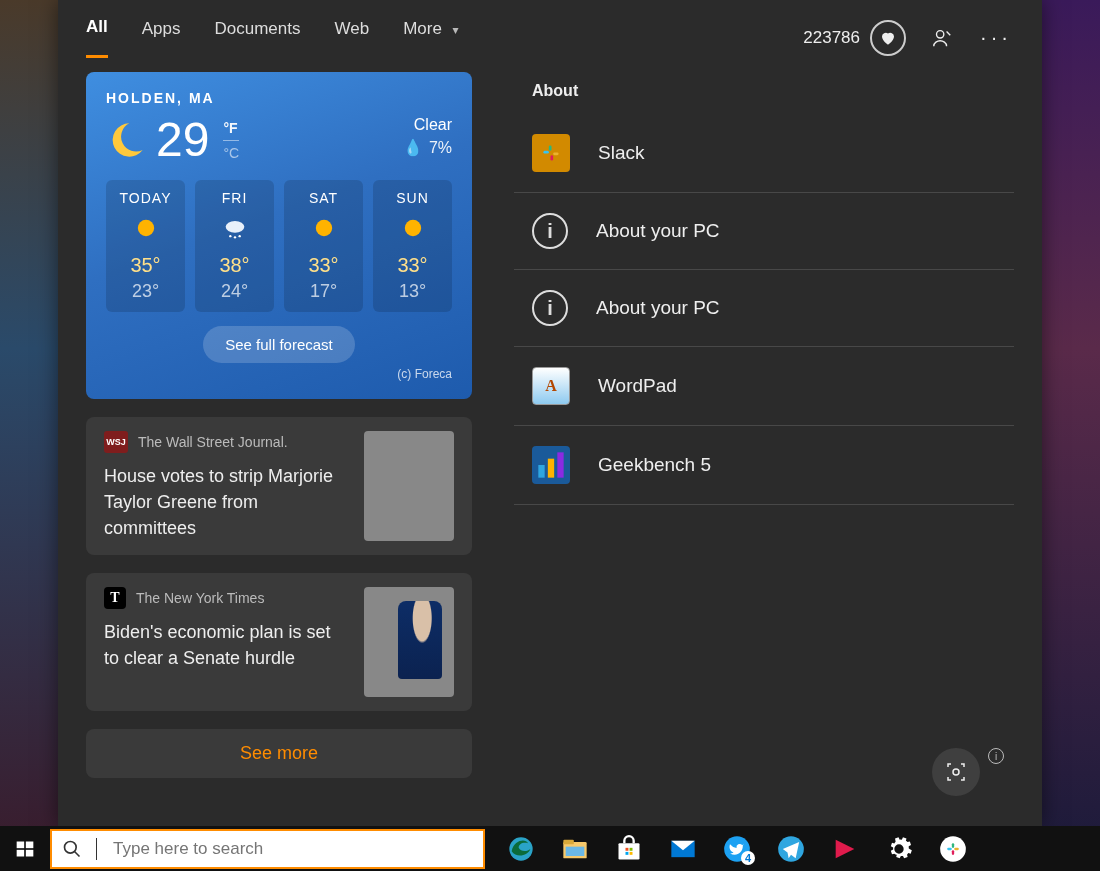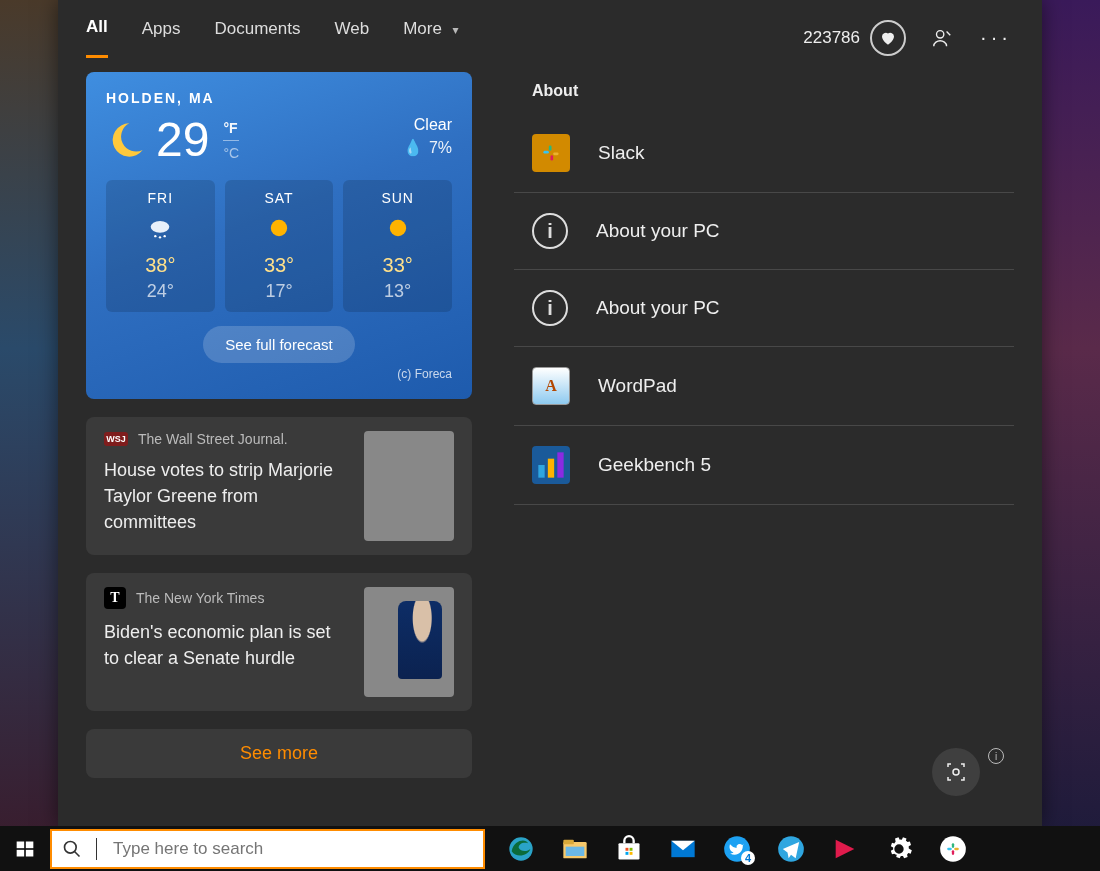--- a/index.html
+++ b/index.html
@@ -72,21 +72,21 @@
   }
   .credit { text-align:right; font-size:12px; opacity:.75; margin-top:4px;}
 
   
   .news {
     background:#3a3a3a; border-radius:8px; padding:14px 18px; color:#ddd;
     display:flex; gap:18px; align-items:flex-start;
   }
   .news .ntext { flex:1;}
   .news .src { display:flex; align-items:center; gap:10px; font-size:14px; color:#bbb; margin-bottom:10px;}
-  .src-badge { width:24px; height:14px; background:#7f1d1d; color:#fff; font-size:9px; display:flex; align-items:center; justify-content:center; border-radius:3px; font-weight:700;}
+  .src-badge { width:24px; height:22px; background:#7f1d1d; color:#fff; font-size:9px; display:flex; align-items:center; justify-content:center; border-radius:3px; font-weight:700;}
   .src-badge.nyt { background:#000; color:#fff; font-family:serif; font-size:14px; width:22px; height:22px; border-radius:4px;}
   .news .headline { font-size:18px; line-height:1.45; color:#eee;}
   .news .thumb { width:90px; height:110px; border-radius:4px; background:#888; flex-shrink:0; overflow:hidden;}
   .thumb1 { background:linear-gradient(180deg,#cfd4dc 0%,#8a8f99 50%,#555b66 100%);}
   .thumb2 { background:linear-gradient(180deg,#0f1c3f 0%, #1a2b5a 50%, #0a1430 100%); position:relative;}
   .thumb2::after{content:"";position:absolute;right:12px;top:14px;width:44px;height:78px;
     background:radial-gradient(ellipse at 55% 22%,#d9c0a8 0 9px,transparent 10px),
                linear-gradient(180deg,#0d2d66 0%,#0b2250 100%);
     border-radius:8px 8px 4px 4px;}
   .see-more {
@@ -187,20 +187,23 @@
           <div class="now-right">
             <div>Clear</div>
             <div class="drop">
                 <span>💧</span>
                 <span>7%</span>
               </div>
           </div>
         </div>
         <div class="forecast-row">
 
+        <div class="forecast-day"><div class="dname">TODAY</div><svg class="dicon" viewBox="0 0 24 24">
+                <circle cx="12" cy="12" r="7" class="sun-ico"></circle>
+              </svg><div class="hi">35°</div><div class="lo">23°</div></div>
             <div class="forecast-day"><div class="dname">FRI</div><svg class="dicon" viewBox="0 0 24 24">
                 <ellipse cx="12" cy="11" rx="8" ry="5" class="cloud-ico"></ellipse>
                 <circle cx="8" cy="19" r="1" fill="#fff"></circle>
                 <circle cx="12" cy="20" r="1" fill="#fff"></circle>
                 <circle cx="16" cy="19" r="1" fill="#fff"></circle>
               </svg><div class="hi">38°</div><div class="lo">24°</div></div>
             <div class="forecast-day"><div class="dname">SAT</div><svg class="dicon" viewBox="0 0 24 24">
                 <circle cx="12" cy="12" r="7" class="sun-ico"></circle>
               </svg><div class="hi">33°</div><div class="lo">17°</div></div>
             <div class="forecast-day"><div class="dname">SUN</div><svg class="dicon" viewBox="0 0 24 24">

